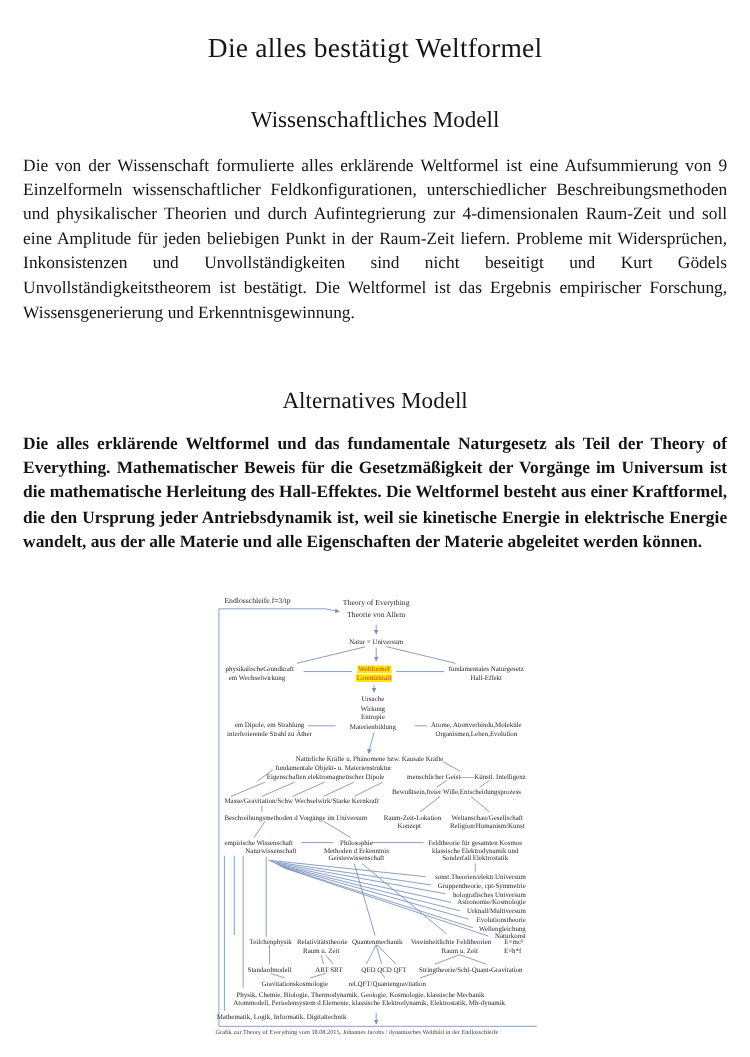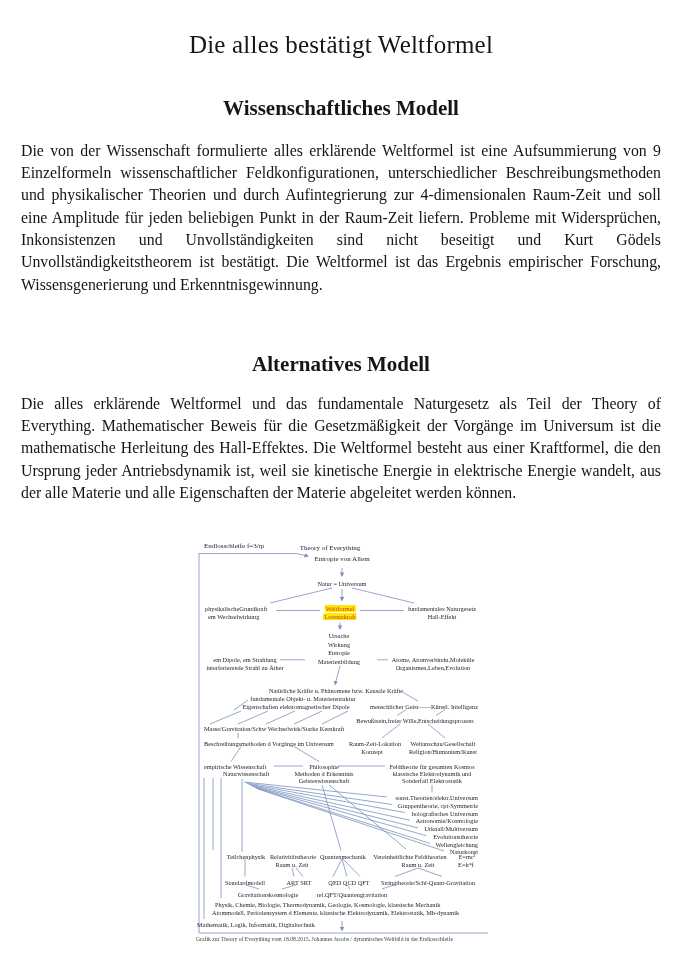--- a/index.html
+++ b/index.html
@@ -6,30 +6,30 @@
   body{
     width:682px;height:961px;background:#ffffff;position:relative;overflow:hidden;
     font-family:"Liberation Serif","DejaVu Serif",serif;color:#111111;
   }
   .doc-title{
     position:absolute;top:14px;left:0;width:682px;text-align:center;
     font-size:25px;font-weight:400;color:#161616;letter-spacing:.2px;
   }
   .sec-heading{
     position:absolute;left:0;width:682px;text-align:center;
-    font-size:21px;font-weight:700;color:#161616;
+    font-size:21px;font-weight:400;color:#161616;
   }
   .sec-heading.h1pos{top:79px;}
   .sec-heading.h2pos{top:335px;}
   .body-par{
     position:absolute;left:21px;width:640px;text-align:justify;
     font-size:15.8px;line-height:22.3px;color:#141414;
   }
   .body-par.p1pos{top:124px;}
-  .body-par.p2pos{top:377px;}
+  .body-par.p2pos{top:377px;font-weight:bold;}
 
   
   .diagram{
     position:absolute;left:196px;top:542px;width:296px;height:406px;
     font-family:"Liberation Serif","DejaVu Serif",serif;
   }
   .diagram svg{position:absolute;left:0;top:0;width:296px;height:406px;}
   .dl{
     position:absolute;font-size:6.3px;line-height:7px;white-space:nowrap;
     color:#26262e;z-index:2;
@@ -121,22 +121,22 @@
       <line x1="222" y1="326" x2="246" y2="334.5"></line>
       <line x1="50" y1="343" x2="63" y2="347"></line>
       <line x1="100" y1="343" x2="86" y2="347"></line>
       <line x1="151" y1="343" x2="154" y2="347"></line>
       <line x1="198" y1="343" x2="186" y2="347"></line>
       <line x1="146" y1="379" x2="146" y2="388.5" marker-end="url(#arr)"></line>
     </g>
   </svg>
 
   <div class="dl big" style="left:8px;top:1px">Endlosschleife f=3/tp</div>
-  <div class="dl big c" style="left:134px;top:3px">Theory of Everything</div>
-  <div class="dl big c" style="left:146px;top:13.5px">Entropie von Allem</div>
+  <div class="dl big c" style="left:146px;top:3px">Theory of Everything</div>
+  <div class="dl big c" style="left:146px;top:13.5px">Theorie von Allem</div>
   <div class="dl c" style="left:146px;top:38px">Natur = Universum</div>
 
   <div class="dl" style="left:9px;top:62.5px">physikalischeGrundkraft</div>
   <div class="dl" style="left:12px;top:71px">em Wechselwirkung</div>
   <div class="dl c" style="left:144px;top:62.5px"><span class="hl">Weltformel</span></div>
   <div class="dl c" style="left:144px;top:71px"><span class="hl">Lorentzkraft</span></div>
   <div class="dl c" style="left:246px;top:62.5px">fundamentales Naturgesetz</div>
   <div class="dl c" style="left:246px;top:71px">Hall-Effekt</div>
 
   <div class="dl c" style="left:143px;top:90px">Ursache</div>

